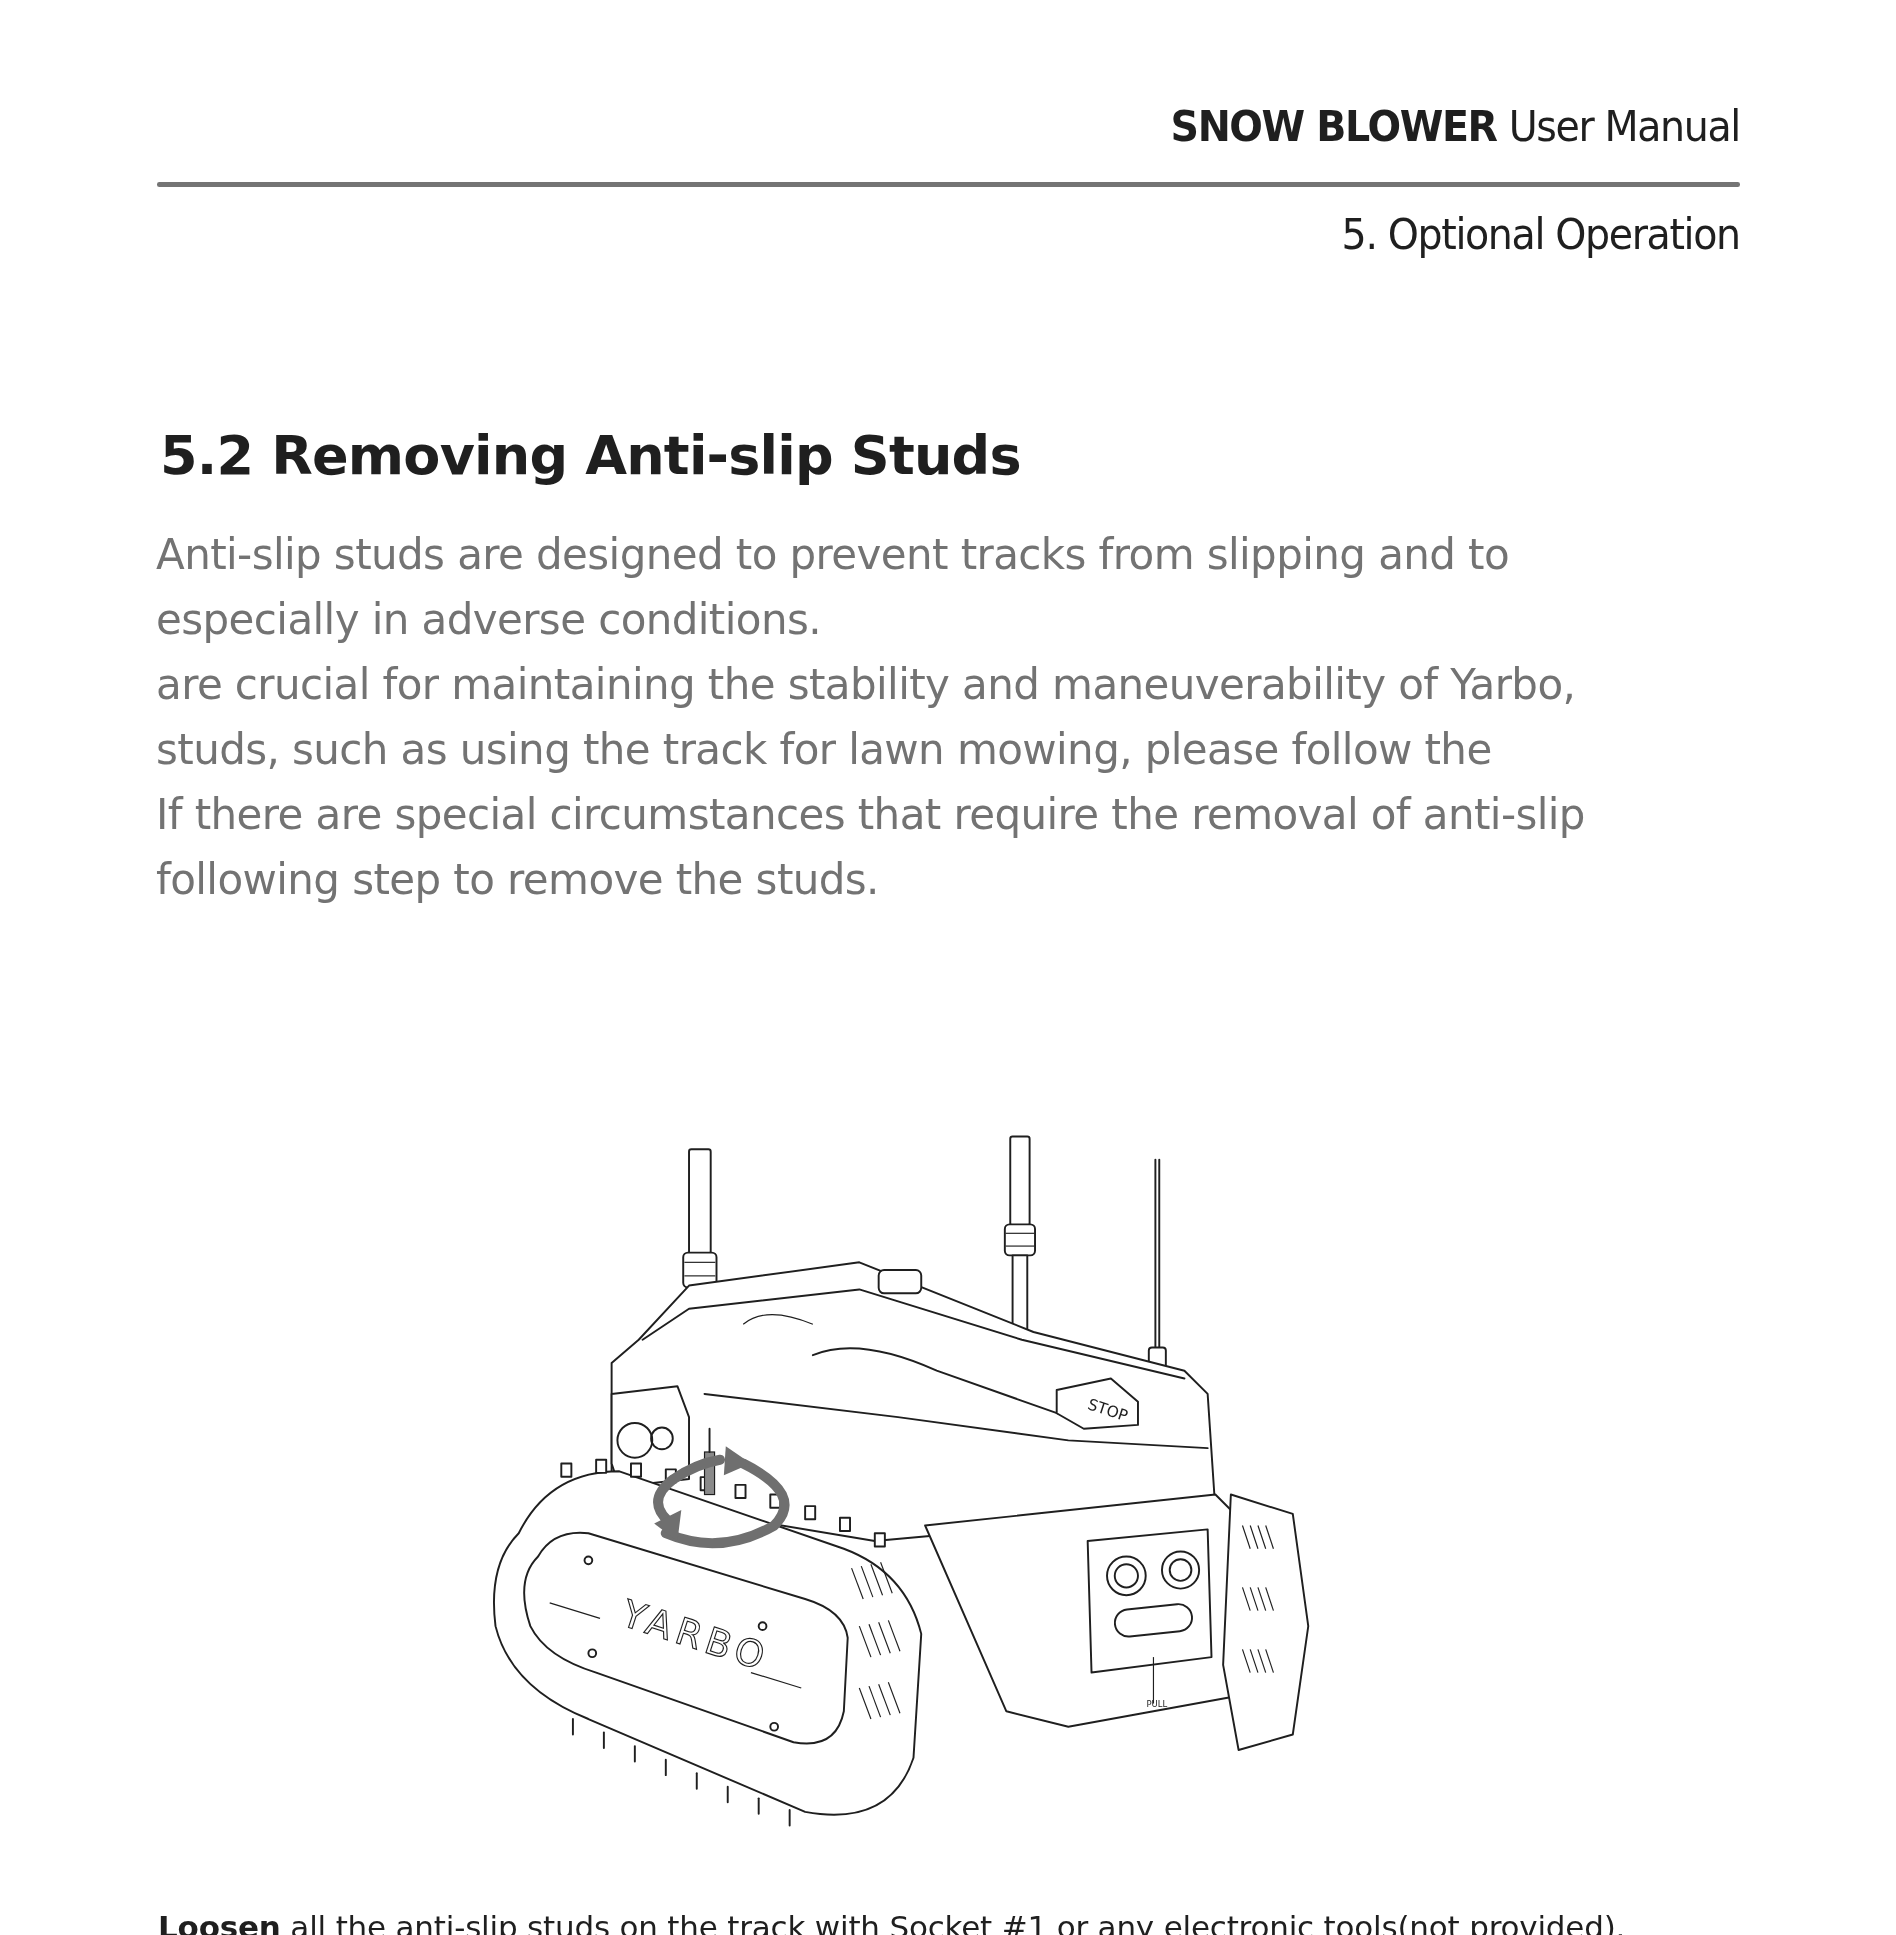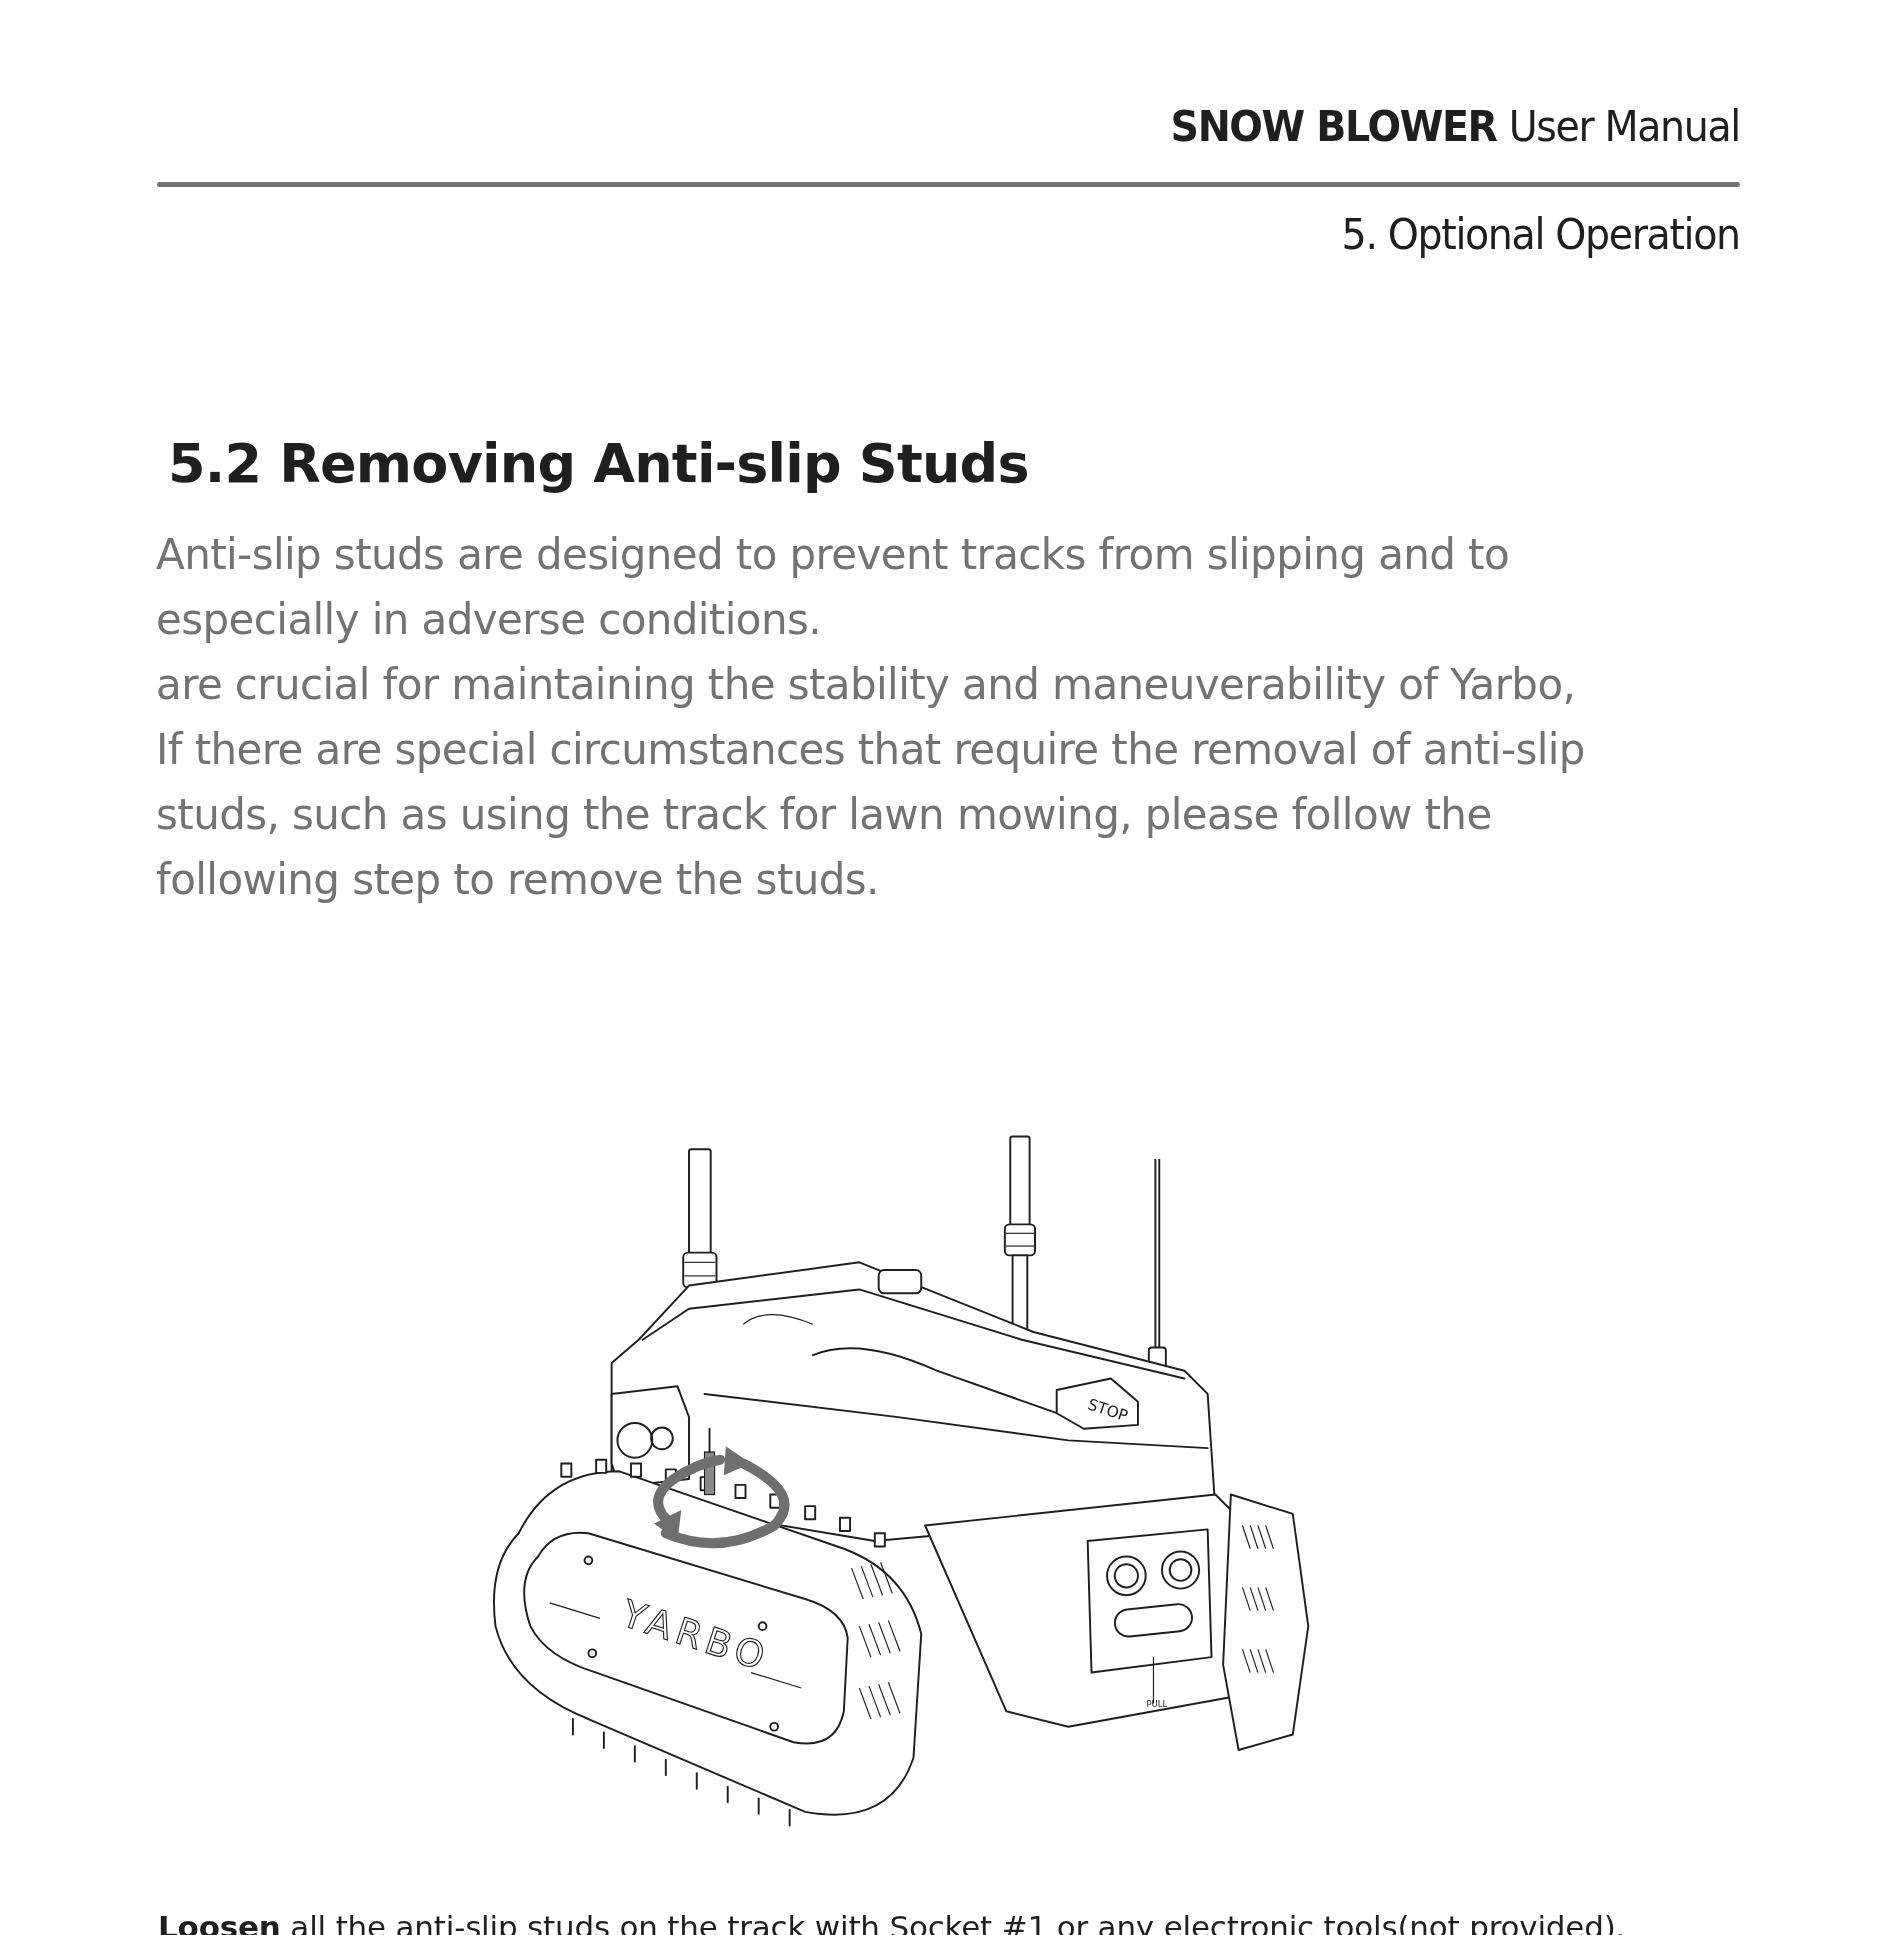--- a/index.html
+++ b/index.html
@@ -67,21 +67,21 @@
       color: #1f1f1f;
       transform: scaleX(0.92);
       transform-origin: right center;
     }
 
     
     .section-title {
       position: absolute;
       left: 156px;
       top: 420px;
-      margin: 12px;
+      margin: 4px;
       font-size: 54px;
       font-weight: bold;
       letter-spacing: -0.8px;
       white-space: nowrap;
       color: #1f1f1f;
     }
     .body-text {
       position: absolute;
       left: 156px;
       top: 522px;
@@ -151,22 +151,22 @@
   </div>
   <div class="header-rule"></div>
   <div class="chapter-label">5. Optional Operation</div>
 
   <h1 class="section-title">5.2 Removing Anti-slip Studs</h1>
 
   <div class="body-text">
     <span class="line">Anti-slip studs are designed to prevent tracks from slipping and to</span>
     <span class="line">especially in adverse conditions.</span>
     <span class="line">are crucial for maintaining the stability and maneuverability of Yarbo,</span>
+    <span class="line">studs, such as using the track for lawn mowing, please follow the</span>
     <span class="line">If there are special circumstances that require the removal of anti-slip</span>
-    <span class="line">studs, such as using the track for lawn mowing, please follow the</span>
     <span class="line">following step to remove the studs.</span>
   </div>
 
   <div class="figure">
     <svg viewBox="0 0 2280 1850" xmlns="http://www.w3.org/2000/svg">
 
       <g>
         <rect class="fill-w" x="560" y="68" width="56" height="270" rx="6"></rect>
         <rect class="fill-w" x="545" y="335" width="86" height="90" rx="12"></rect>
         <line class="ln-thin" x1="548" y1="360" x2="628" y2="360"></line>

